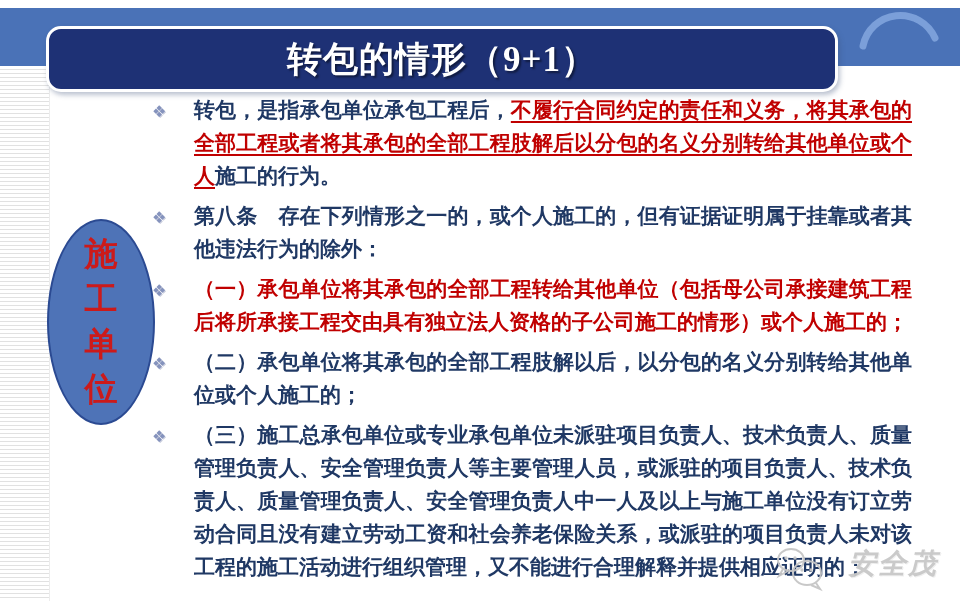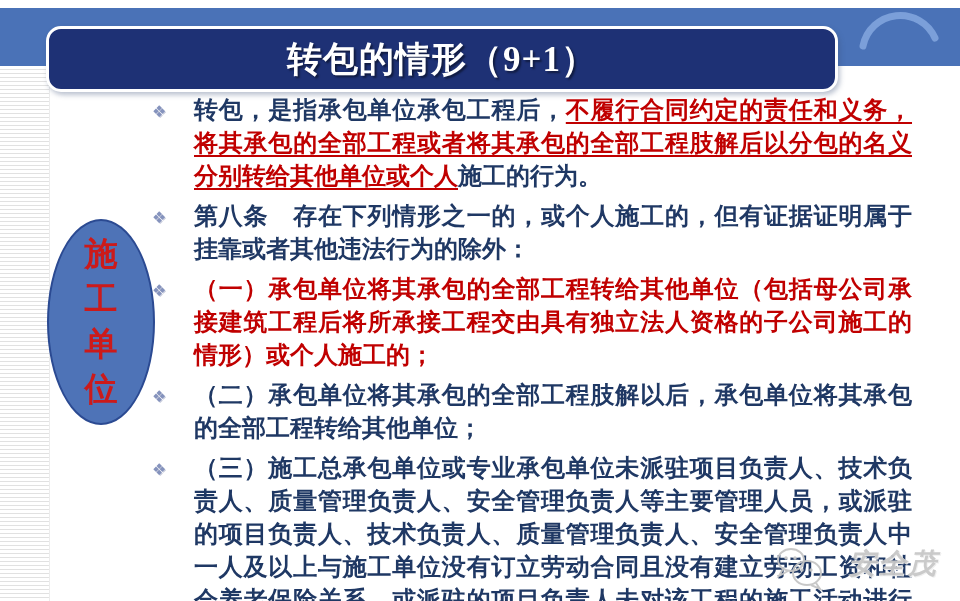--- a/index.html
+++ b/index.html
@@ -81,21 +81,21 @@
     flex: 0 0 42px;
     color: var(--bullet, #8593bd);
     font-size: 16px;
     line-height: 33px;
     padding-top: 1px;
     font-family: "DejaVu Sans", sans-serif;
     text-shadow: 1px 1px 0 rgba(120,130,170,0.4);
   }
   .ptext {
     flex: 1;
-    font-size: 24px;
+    font-size: 21px;
     line-height: 33px;
     font-weight: bold;
     text-align: justify;
   }
   .seg.blue { color: var(--body-blue, #1f3864); }
   .seg.red { color: var(--body-red, #c00000); }
   .seg.red-underline {
     color: var(--body-red, #c00000);
     text-decoration: underline;
     text-decoration-thickness: 2px;
@@ -150,21 +150,21 @@
       <div class="para">
         <span class="bullet">❖</span>
         <div class="ptext"><span class="seg blue">第八条　存在下列情形之一的，或个人施工的，但有证据证明属于挂靠或者其他违法行为的除外：</span></div>
       </div>
       <div class="para">
         <span class="bullet">❖</span>
         <div class="ptext"><span class="seg red">（一）承包单位将其承包的全部工程转给其他单位（包括母公司承接建筑工程后将所承接工程交由具有独立法人资格的子公司施工的情形）或个人施工的；</span></div>
       </div>
       <div class="para">
         <span class="bullet">❖</span>
-        <div class="ptext"><span class="seg blue">（二）承包单位将其承包的全部工程肢解以后，承包单位将其承包的全部工程转给其他单位；</span></div>
+        <div class="ptext"><span class="seg blue">（二）承包单位将其承包的全部工程肢解以后，以分包的名义分别转给其他单位或个人施工的；</span></div>
       </div>
       <div class="para">
         <span class="bullet">❖</span>
         <div class="ptext"><span class="seg blue">（三）施工总承包单位或专业承包单位未派驻项目负责人、技术负责人、质量管理负责人、安全管理负责人等主要管理人员，或派驻的项目负责人、技术负责人、质量管理负责人、安全管理负责人中一人及以上与施工单位没有订立劳动合同且没有建立劳动工资和社会养老保险关系，或派驻的项目负责人未对该工程的施工活动进行组织管理，又不能进行合理解释并提供相应证明的；</span></div>
       </div>
     </div>
 
   <div class="watermark">
     <svg width="54" height="48" viewBox="0 0 54 48">
       <g fill="none" stroke="#c6c6c6" stroke-width="2">

